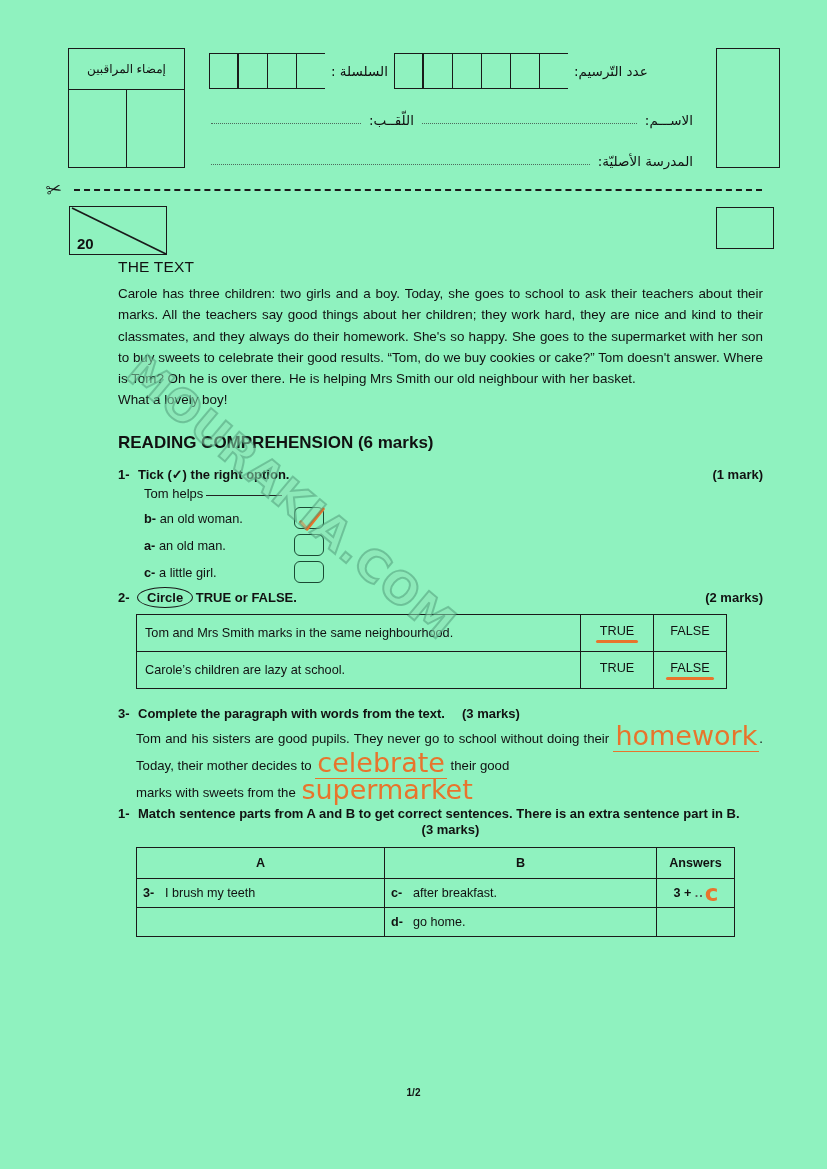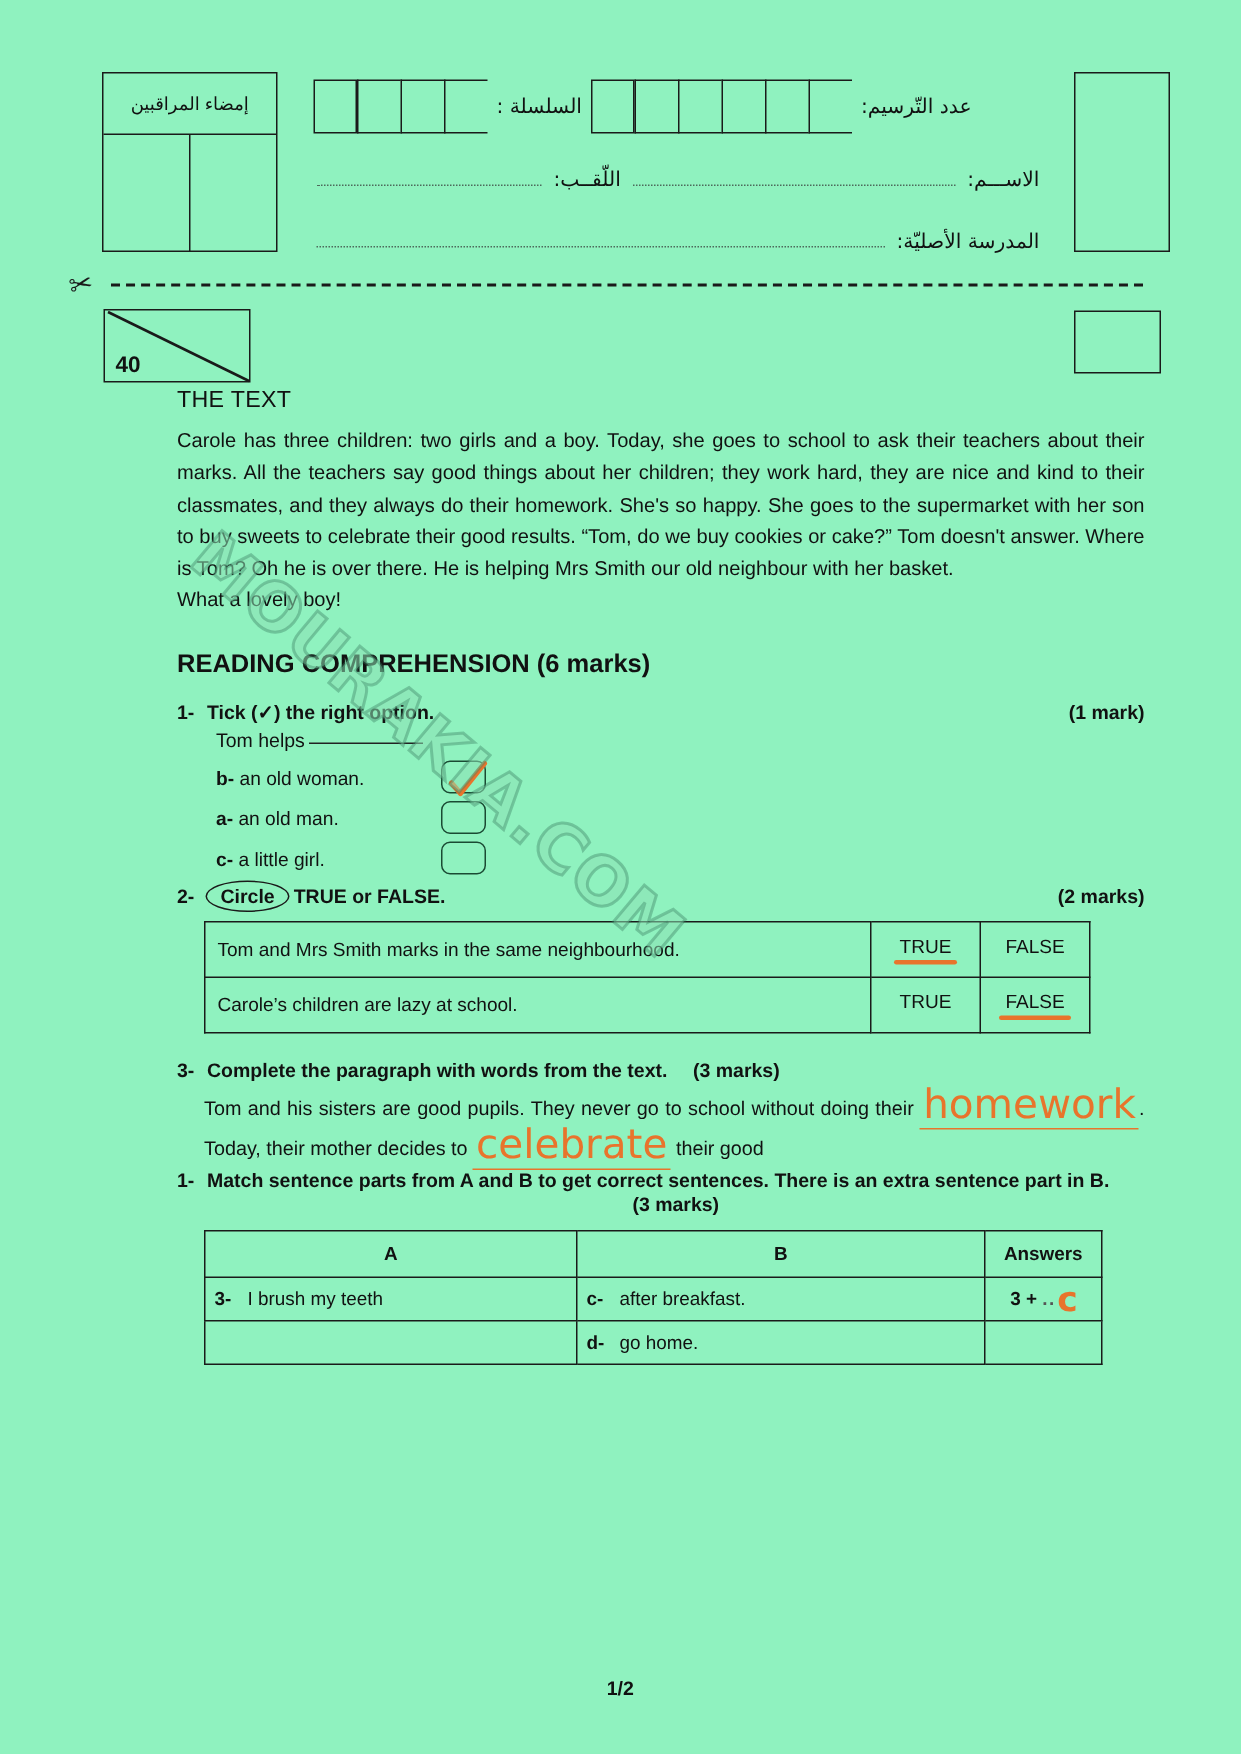--- a/index.html
+++ b/index.html
@@ -305,23 +305,23 @@
     line-height: 0;
   }
   .dotted-sm { color: #555; letter-spacing: 1px; }
   .row-empty td { border: none; height: 26px; }
   .b-only { border-left: 1.6px solid #1a1a1a; }
 
   
   .footer {
     position: absolute;
     left: 0; right: 0;
-    top: 1118px;
+    top: 1087px;
     text-align: center;
-    font-size: 13px;
+    font-size: 10px;
     font-weight: bold;
   }
 
   
   .watermark {
     position: absolute;
     left: 150px;
     top: 345px;
     width: 330px;
     height: 200px;
@@ -386,21 +386,21 @@
     <div class="hdr-right-box"></div>
   </div>
 
   <div class="scissors">✂</div>
   <div class="cutline"></div>
 
   <div class="markbox">
     <svg width="98" height="49" viewBox="0 0 98 49">
       <line x1="2" y1="1" x2="96" y2="47" stroke="#1a1a1a" stroke-width="1.7"></line>
     </svg>
-    <span>40</span>
+    <span>20</span>
   </div>
   <div class="topright-box"></div>
 
   <div class="content">
 
     <h2 class="sec">THE TEXT</h2>
     <p class="passage"><span>Carole has three children: two girls and a boy. Today, she goes to school to ask their teachers about their marks. All the teachers say good things about her children; they work hard, they are nice and kind to their classmates, and they always do their homework. She's so happy. She goes to the supermarket with her son to buy sweets to celebrate their good results. “Tom, do we buy cookies or cake?” Tom doesn't answer. Where is Tom? Oh he is over there. He is helping Mrs Smith our old neighbour with her basket.</span><span class="lastline">What a lovely boy!</span></p>
 
     <h2 class="bigsec">READING COMPREHENSION  (6 marks)</h2>
 
@@ -457,21 +457,21 @@
     </table>
 
     <div class="q" style="margin-top:17px;">
       <span class="num">3-</span>
       <span class="txt" style="flex:none;padding-right:17px;">Complete the paragraph with words from the text.</span>
       <span class="marks">(3 marks)</span>
     </div>
 
     <div class="para"><span>Tom and his sisters are good pupils. They never go to school without doing their</span>
       <span class="ans-hand">homework</span><span>. Today, their mother decides to</span>
-      <span class="ans-hand">celebrate</span> <span>their good</span></div>
+      <span class="ans-hand">celebrate</span> <span>their good</span><span class="lastline"><span>marks with sweets from the</span> <span class="ans-hand nb">supermarket</span></span></div>
 
 
     <div class="q">
       <span class="num">1-</span>
       <span class="txt"><span>Match sentence parts from A and B to get correct sentences. There is an extra sentence part in B.</span>
         <span style="display:block;text-align:center;margin-top:1px;">(3 marks)</span>
       </span>
     </div>
 
     <div class="matchwrap">

